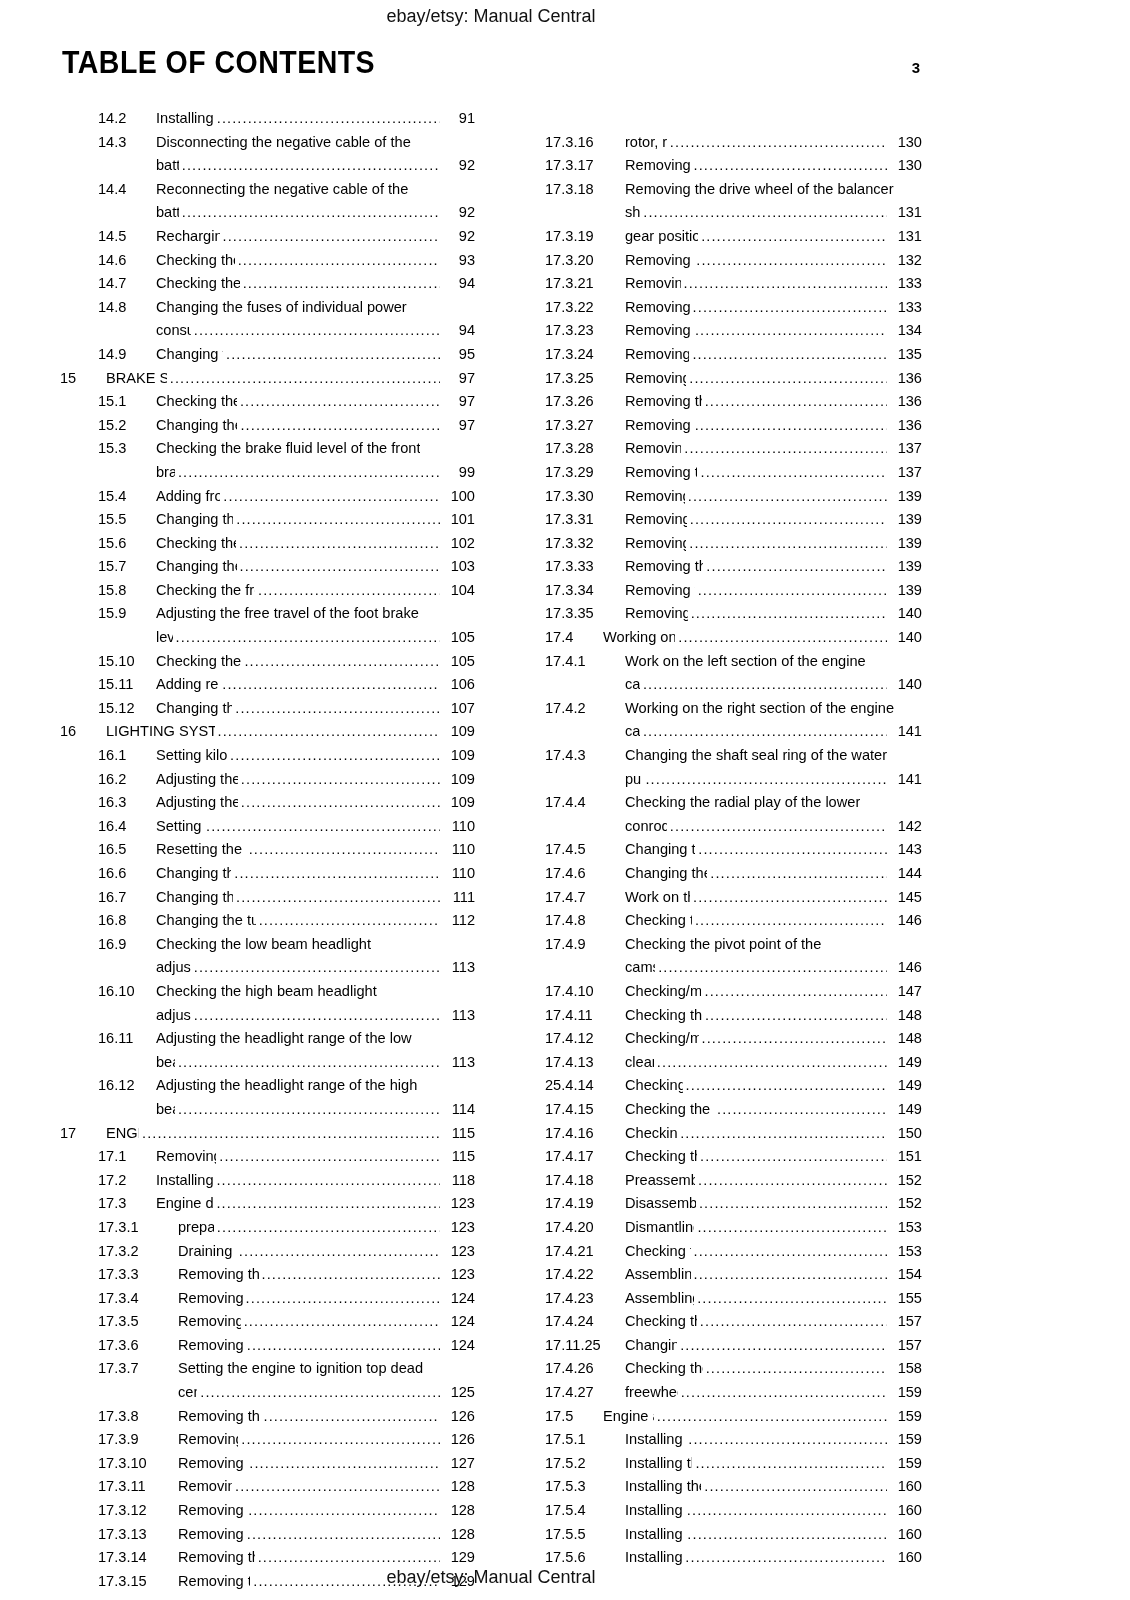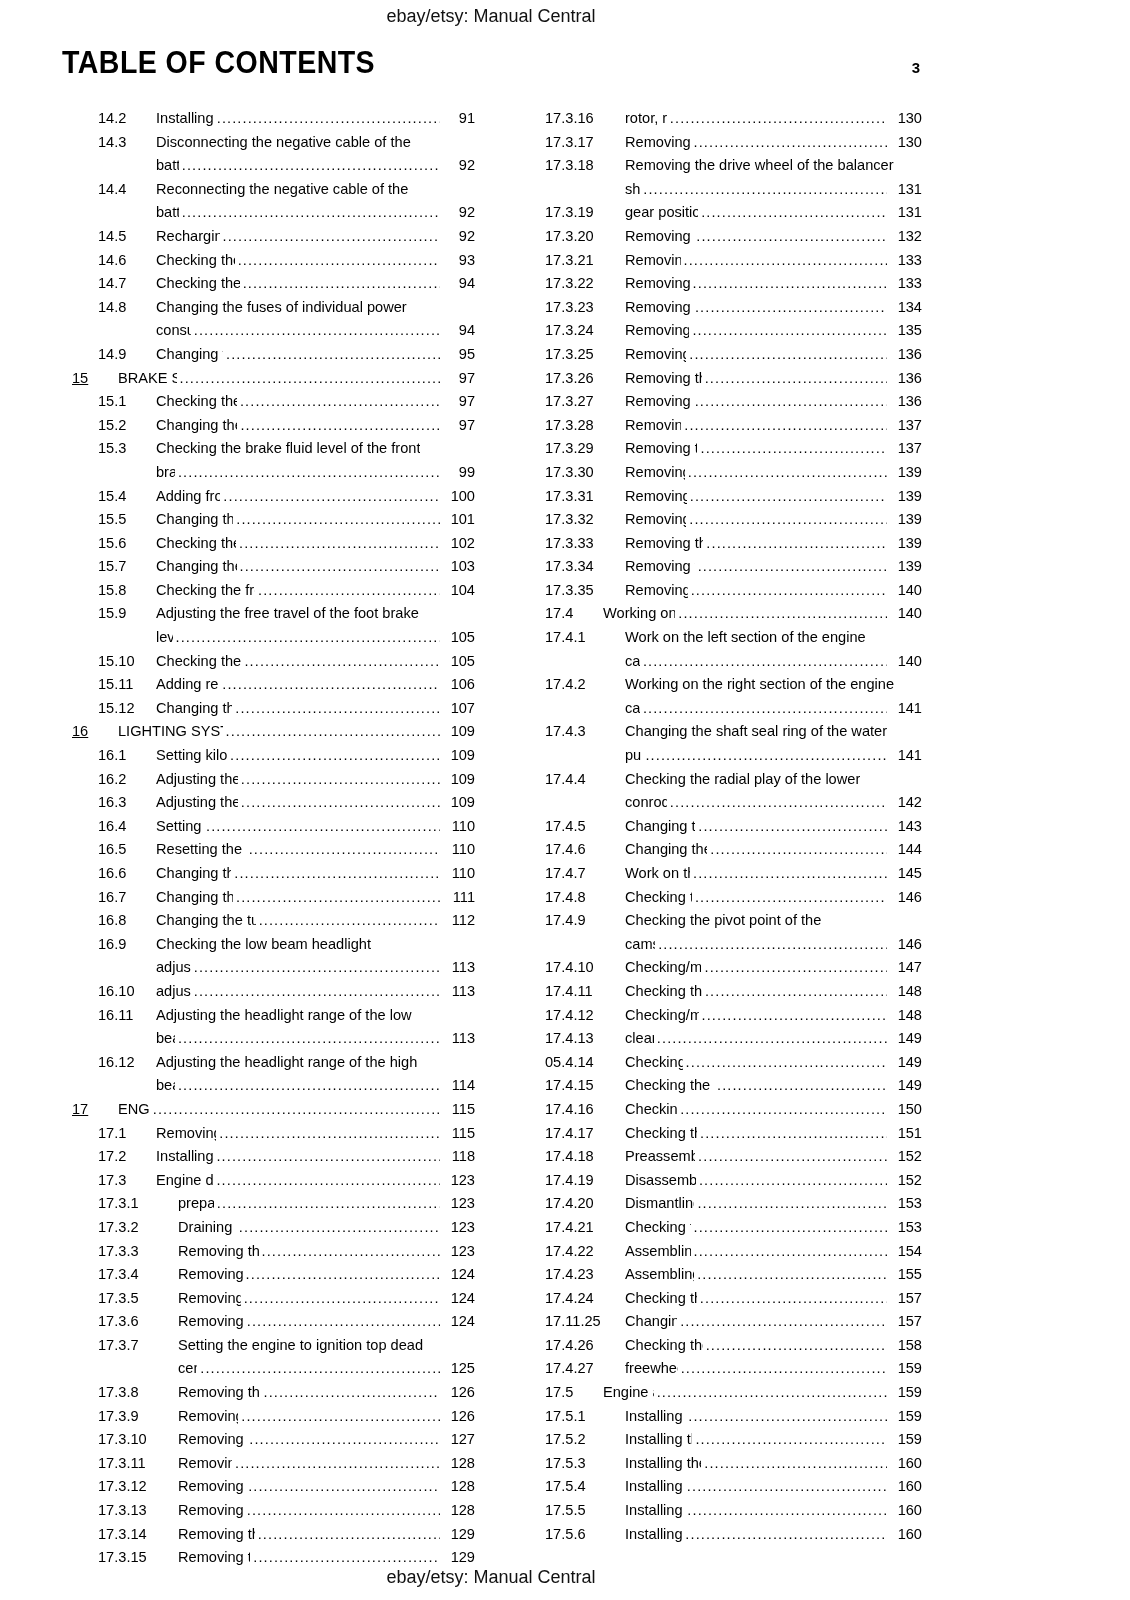--- a/index.html
+++ b/index.html
@@ -44,40 +44,40 @@
     white-space: nowrap;
   }
   .page-number {
     font-size: 15px;
     font-weight: bold;
   }
   .columns {
     display: flex;
     padding: 26px 60px 0 60px;
     gap: 32px;
-    align-items: flex-start;
+    align-items: center;
   }
   .col {
     flex: 1 1 0;
     min-width: 0;
   }
   .toc-entry {
     display: flex;
     align-items: flex-start;
     font-size: 14.6px;
     line-height: 23.6px;
     width: 100%;
   }
   .num {
     flex: 0 0 auto;
     white-space: nowrap;
     text-align: left;
   }
   
-  .lvl1 > .num { width: 46px; margin-left: 12px; text-decoration: underline; }
+  .lvl1 > .num { width: 46px; margin-left: 0; }
   .lvl1 > .body { }
   .lvl2 > .num { width: 58px; margin-left: 38px; }
   .lvl3 > .num { width: 80px; margin-left: 38px; }
 
   .body {
     flex: 1 1 auto;
     min-width: 0;
     display: block;
   }
   .line {
@@ -454,20 +454,23 @@
               <span class="txt">adjustment</span>
               <span class="leader">..................................................................................................</span>
               <span class="pg">113</span>
             </div>
           </div>
         </div>
         <div class="toc-entry lvl2">
           <div class="num">16.10</div>
           <div class="body">
             <div class="line">
+              <span class="txt">Checking the high beam headlight</span>
+            </div>
+            <div class="line">
               <span class="txt">adjustment</span>
               <span class="leader">..................................................................................................</span>
               <span class="pg">113</span>
             </div>
           </div>
         </div>
         <div class="toc-entry lvl2">
           <div class="num">16.11</div>
           <div class="body">
             <div class="line">
@@ -1040,21 +1043,21 @@
           <div class="num">17.4.13</div>
           <div class="body">
             <div class="line">
               <span class="txt">clearance</span>
               <span class="leader">..................................................................................................</span>
               <span class="pg">149</span>
             </div>
           </div>
         </div>
         <div class="toc-entry lvl3">
-          <div class="num">05.4.14</div>
+          <div class="num">25.4.14</div>
           <div class="body">
             <div class="line">
               <span class="txt">Checking the oil pump</span>
               <span class="leader">..................................................................................................</span>
               <span class="pg">149</span>
             </div>
           </div>
         </div>
         <div class="toc-entry lvl3">
           <div class="num">17.4.15</div>

